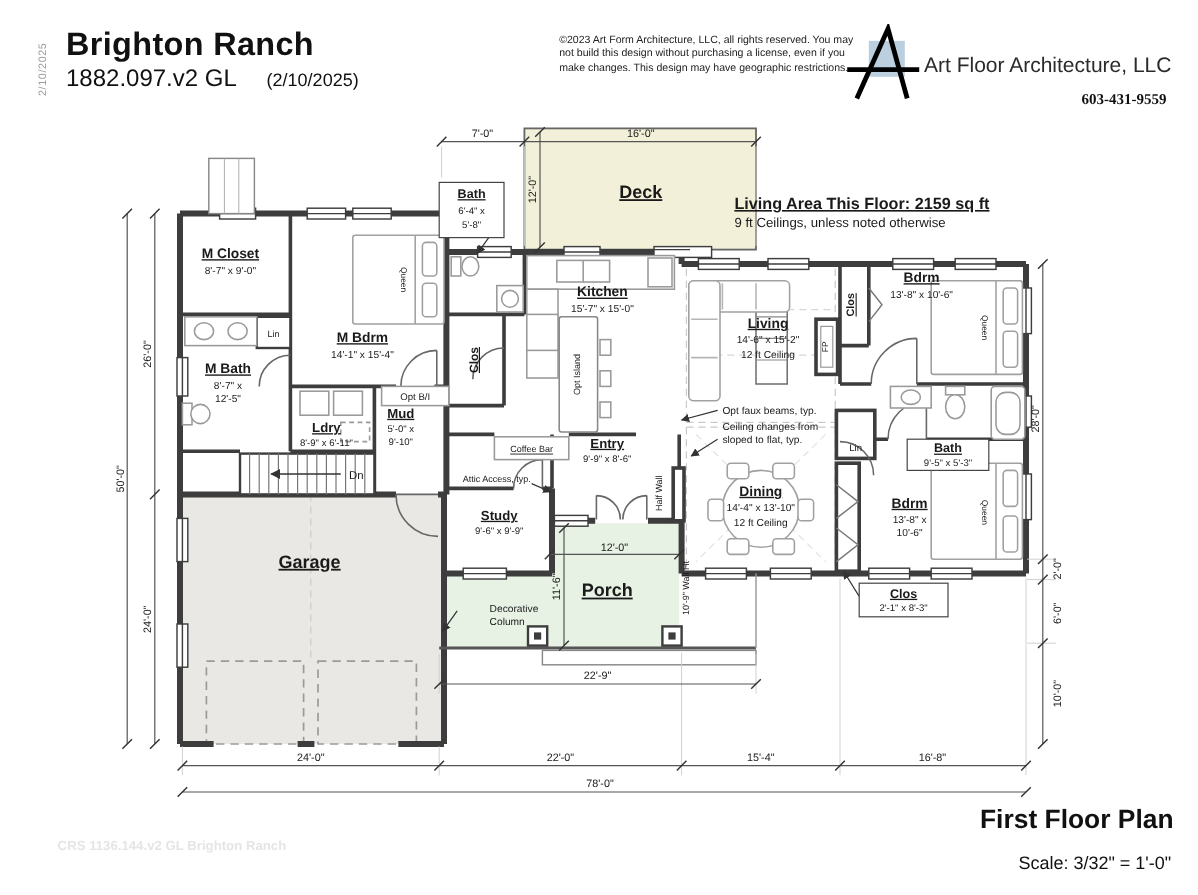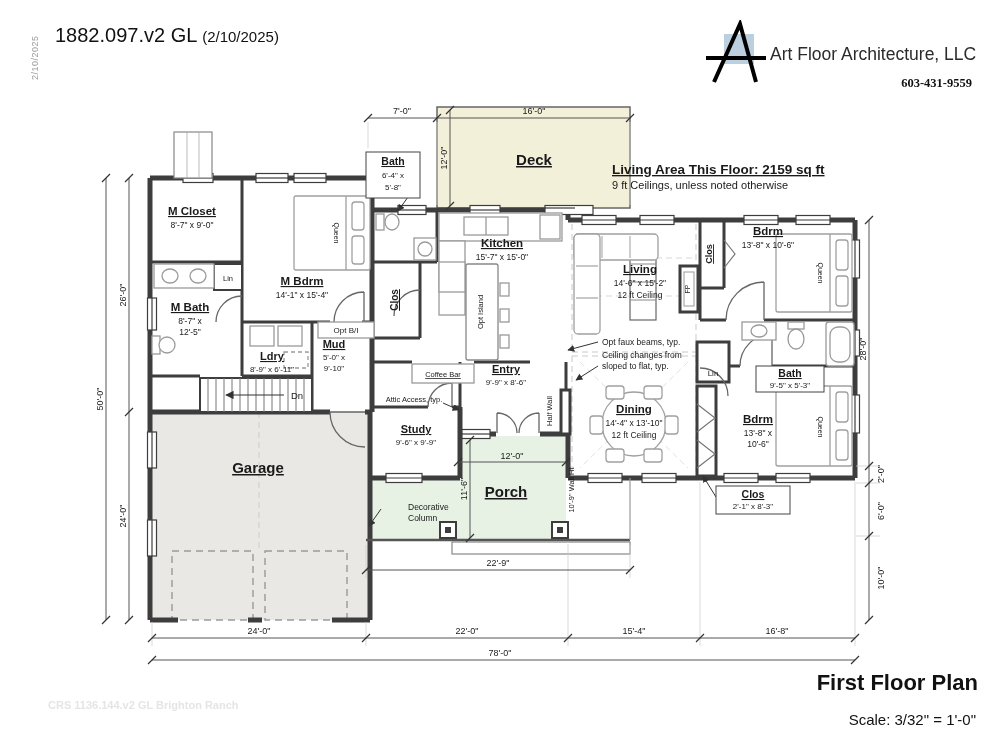--- a/index.html
+++ b/index.html
@@ -3,47 +3,53 @@
 <meta charset="utf-8">
 <style>
   html,body{margin:0;padding:0;background:#fff;}
   .page{position:relative;width:998px;height:746px;background:#fff;overflow:hidden;
         font-family:"Liberation Sans",sans-serif;}
   .side-date{position:absolute;left:30px;top:80px;transform:rotate(-90deg);
              transform-origin:left top;font-size:9px;color:#9a9a9a;letter-spacing:.5px;}
   .title-block{position:absolute;left:55px;top:22px;color:#111;}
   .title-block .t1{font-size:27px;font-weight:bold;letter-spacing:.3px;}
   .title-block .t2{font-size:20px;margin-top:2px;}
-  .title-block .t2 .dt{font-size:15px;}
+  .title-block .t2 .dt{font-size:15px;margin-left:20px;}
   .copyright{position:absolute;left:466px;top:28px;width:250px;font-size:8.8px;
              line-height:1.3;color:#222;}
   .logo-box{position:absolute;left:700px;top:20px;width:72px;height:72px;}
   .company{position:absolute;left:770px;top:44px;font-size:17.5px;color:#2b2b2b;}
   .phone{position:absolute;right:26px;top:76px;font-size:12.5px;color:#111;font-weight:bold;font-family:Liberation Serif, serif;}
   .floor-title{position:absolute;right:20px;top:670px;font-size:22px;font-weight:bold;color:#111;}
   .floor-scale{position:absolute;right:22px;top:711px;font-size:15px;color:#111;}
   .watermark{position:absolute;left:48px;top:699px;font-size:11px;color:#e5e5e5;font-weight:bold;}
   svg.plan{position:absolute;left:0;top:0;}
   svg text{font-family:"Liberation Sans",sans-serif;fill:#1a1a1a;}
   .rname{font-weight:bold;text-decoration:underline;}
 </style>
 </head>
 <body>
 
 <div class="page">
 
   <div class="side-date">2/10/2025</div>
 
   <div class="title-block">
+    <div class="t1">Brighton Ranch</div>
     <div class="t2">
       <span>1882.097.v2 GL</span>
       <span class="dt">(2/10/2025)</span>
     </div>
   </div>
 
+  <div class="copyright">
+    <div>©2023 Art Form Architecture, LLC, all rights reserved. You may</div>
+    <div>not build this design without purchasing a license, even if you</div>
+    <div>make changes. This design may have geographic restrictions.</div>
+  </div>
 
   <div class="logo-box">
     <svg width="72" height="72" viewBox="0 0 72 72">
       <rect x="24" y="14" width="30" height="30" fill="#bccfdf"></rect>
       <path d="M14,62 L40,4 L56,62" stroke="#000" stroke-width="4" fill="none"></path>
       <line x1="6" y1="38" x2="66" y2="38" stroke="#000" stroke-width="4"></line>
     </svg>
   </div>
   <div class="company">Art Floor Architecture, LLC</div>
   <div class="phone">603-431-9559</div>

